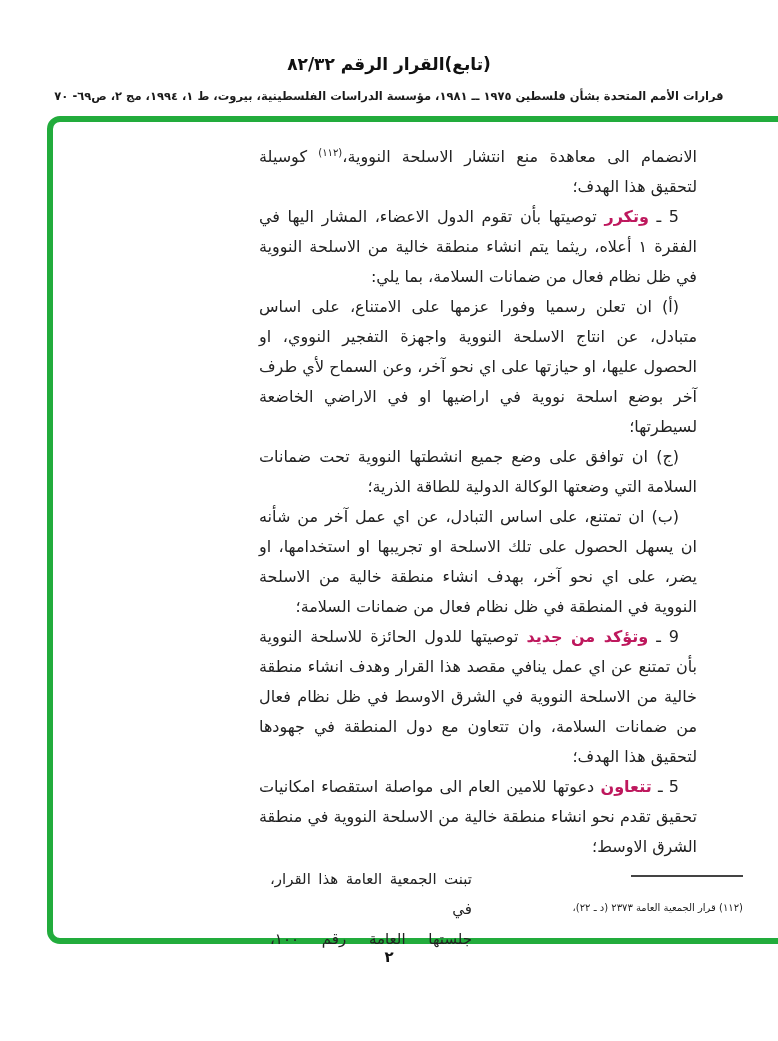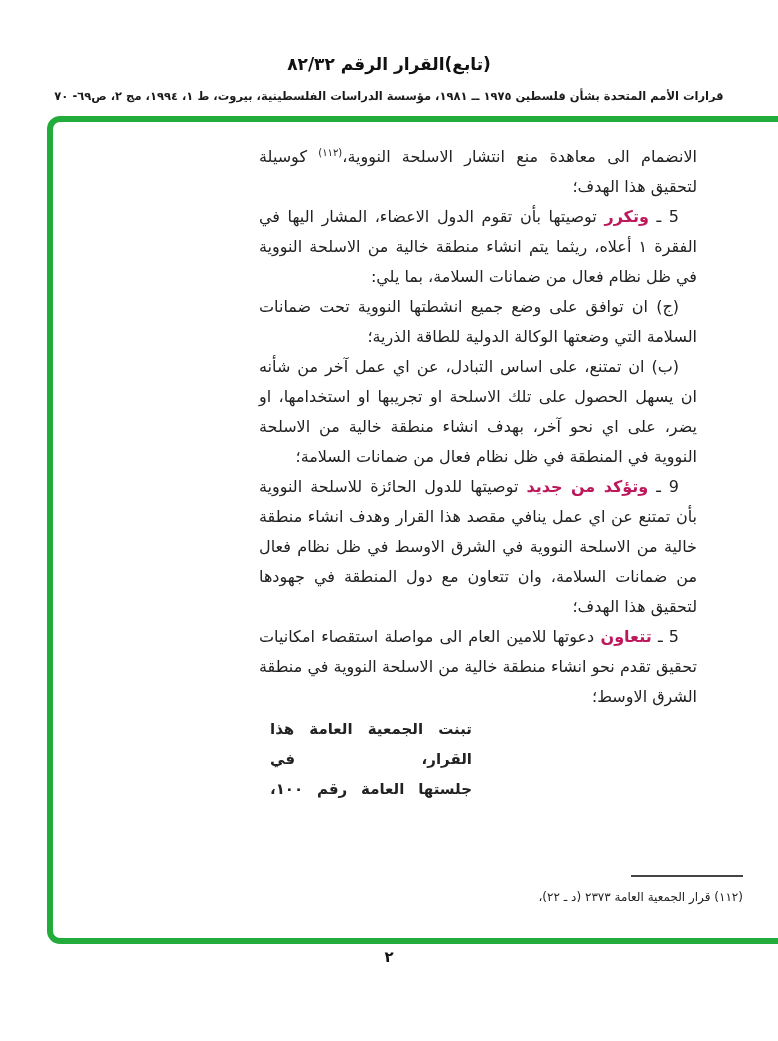--- a/index.html
+++ b/index.html
@@ -58,39 +58,39 @@
     width:202px;
     margin-left:auto;   
     margin-right:11px;  
     margin-top:2px;
   }
   
   .adopt-note{margin-right:auto;margin-left:11px;}
   .adopt-line{
     text-align:justify;
     text-align-last:justify;
-    font-size:15px;line-height:30px;color:#222;font-weight:bold;
+    font-size:15px;line-height:30px;color:#222;
   }
 
   
   .footnote{
     position:absolute;right:68px;top:753px;
     width:214px;
     direction:rtl;text-align:right;
   }
   .footnote-rule{
     width:112px;height:0;
     border-top:2px solid #444;
     margin-right:0;margin-left:auto; 
   }
   
   .footnote-rule{margin-left:auto;margin-right:0;}
   .footnote-text{
-    margin-top:13px;
-    font-size:12px;line-height:14px;color:#222;
+    margin-top:24px;
+    font-size:10px;line-height:14px;color:#222;
     white-space:nowrap;
   }
 
   
   .page-number{
     position:absolute;top:948px;left:0;right:0;
     text-align:center;
     font-size:15px;font-weight:bold;color:#111;
   }
 </style>
@@ -104,20 +104,21 @@
   <div class="doc-citation">قرارات الأمم المتحدة بشأن فلسطين ١٩٧٥ ــ ١٩٨١، مؤسسة الدراسات الفلسطينية، بيروت، ط ١، ١٩٩٤، مج ٢، ص٦٩- ٧٠</div>
 
   <div class="green-box">
 
     <div class="text-col">
 
       <p class="para"><span>الانضمام الى معاهدة منع انتشار الاسلحة النووية،</span><sup>(١١٢)</sup><span> كوسيلة لتحقيق هذا الهدف؛</span></p>
 
       <p class="para indent"><span>5 ـ </span><b>وتكرر</b><span> توصيتها بأن تقوم الدول الاعضاء، المشار اليها في الفقرة ١ أعلاه، ريثما يتم انشاء منطقة خالية من الاسلحة النووية في ظل نظام فعال من ضمانات السلامة، بما يلي:</span></p>
 
+      <p class="para indent"><span>(أ) ان تعلن رسميا وفورا عزمها على الامتناع، على اساس متبادل، عن انتاج الاسلحة النووية واجهزة التفجير النووي، او الحصول عليها، او حيازتها على اي نحو آخر، وعن السماح لأي طرف آخر بوضع اسلحة نووية في اراضيها او في الاراضي الخاضعة لسيطرتها؛</span></p>
 
       <p class="para indent"><span>(ج) ان توافق على وضع جميع انشطتها النووية تحت ضمانات السلامة التي وضعتها الوكالة الدولية للطاقة الذرية؛</span></p>
 
       <p class="para indent"><span>(ب) ان تمتنع، على اساس التبادل، عن اي عمل آخر من شأنه ان يسهل الحصول على تلك الاسلحة او تجريبها او استخدامها، او يضر، على اي نحو آخر، بهدف انشاء منطقة خالية من الاسلحة النووية في المنطقة في ظل نظام فعال من ضمانات السلامة؛</span></p>
 
       <p class="para indent"><span>9 ـ </span><b>وتؤكد من جديد</b><span> توصيتها للدول الحائزة للاسلحة النووية بأن تمتنع عن اي عمل ينافي مقصد هذا القرار وهدف انشاء منطقة خالية من الاسلحة النووية في الشرق الاوسط في ظل نظام فعال من ضمانات السلامة، وان تتعاون مع دول المنطقة في جهودها لتحقيق هذا الهدف؛</span></p>
 
       <p class="para indent"><span>5 ـ </span><b>تتعاون</b><span> دعوتها للامين العام الى مواصلة استقصاء امكانيات تحقيق تقدم نحو انشاء منطقة خالية من الاسلحة النووية في منطقة الشرق الاوسط؛</span></p>
 
 

